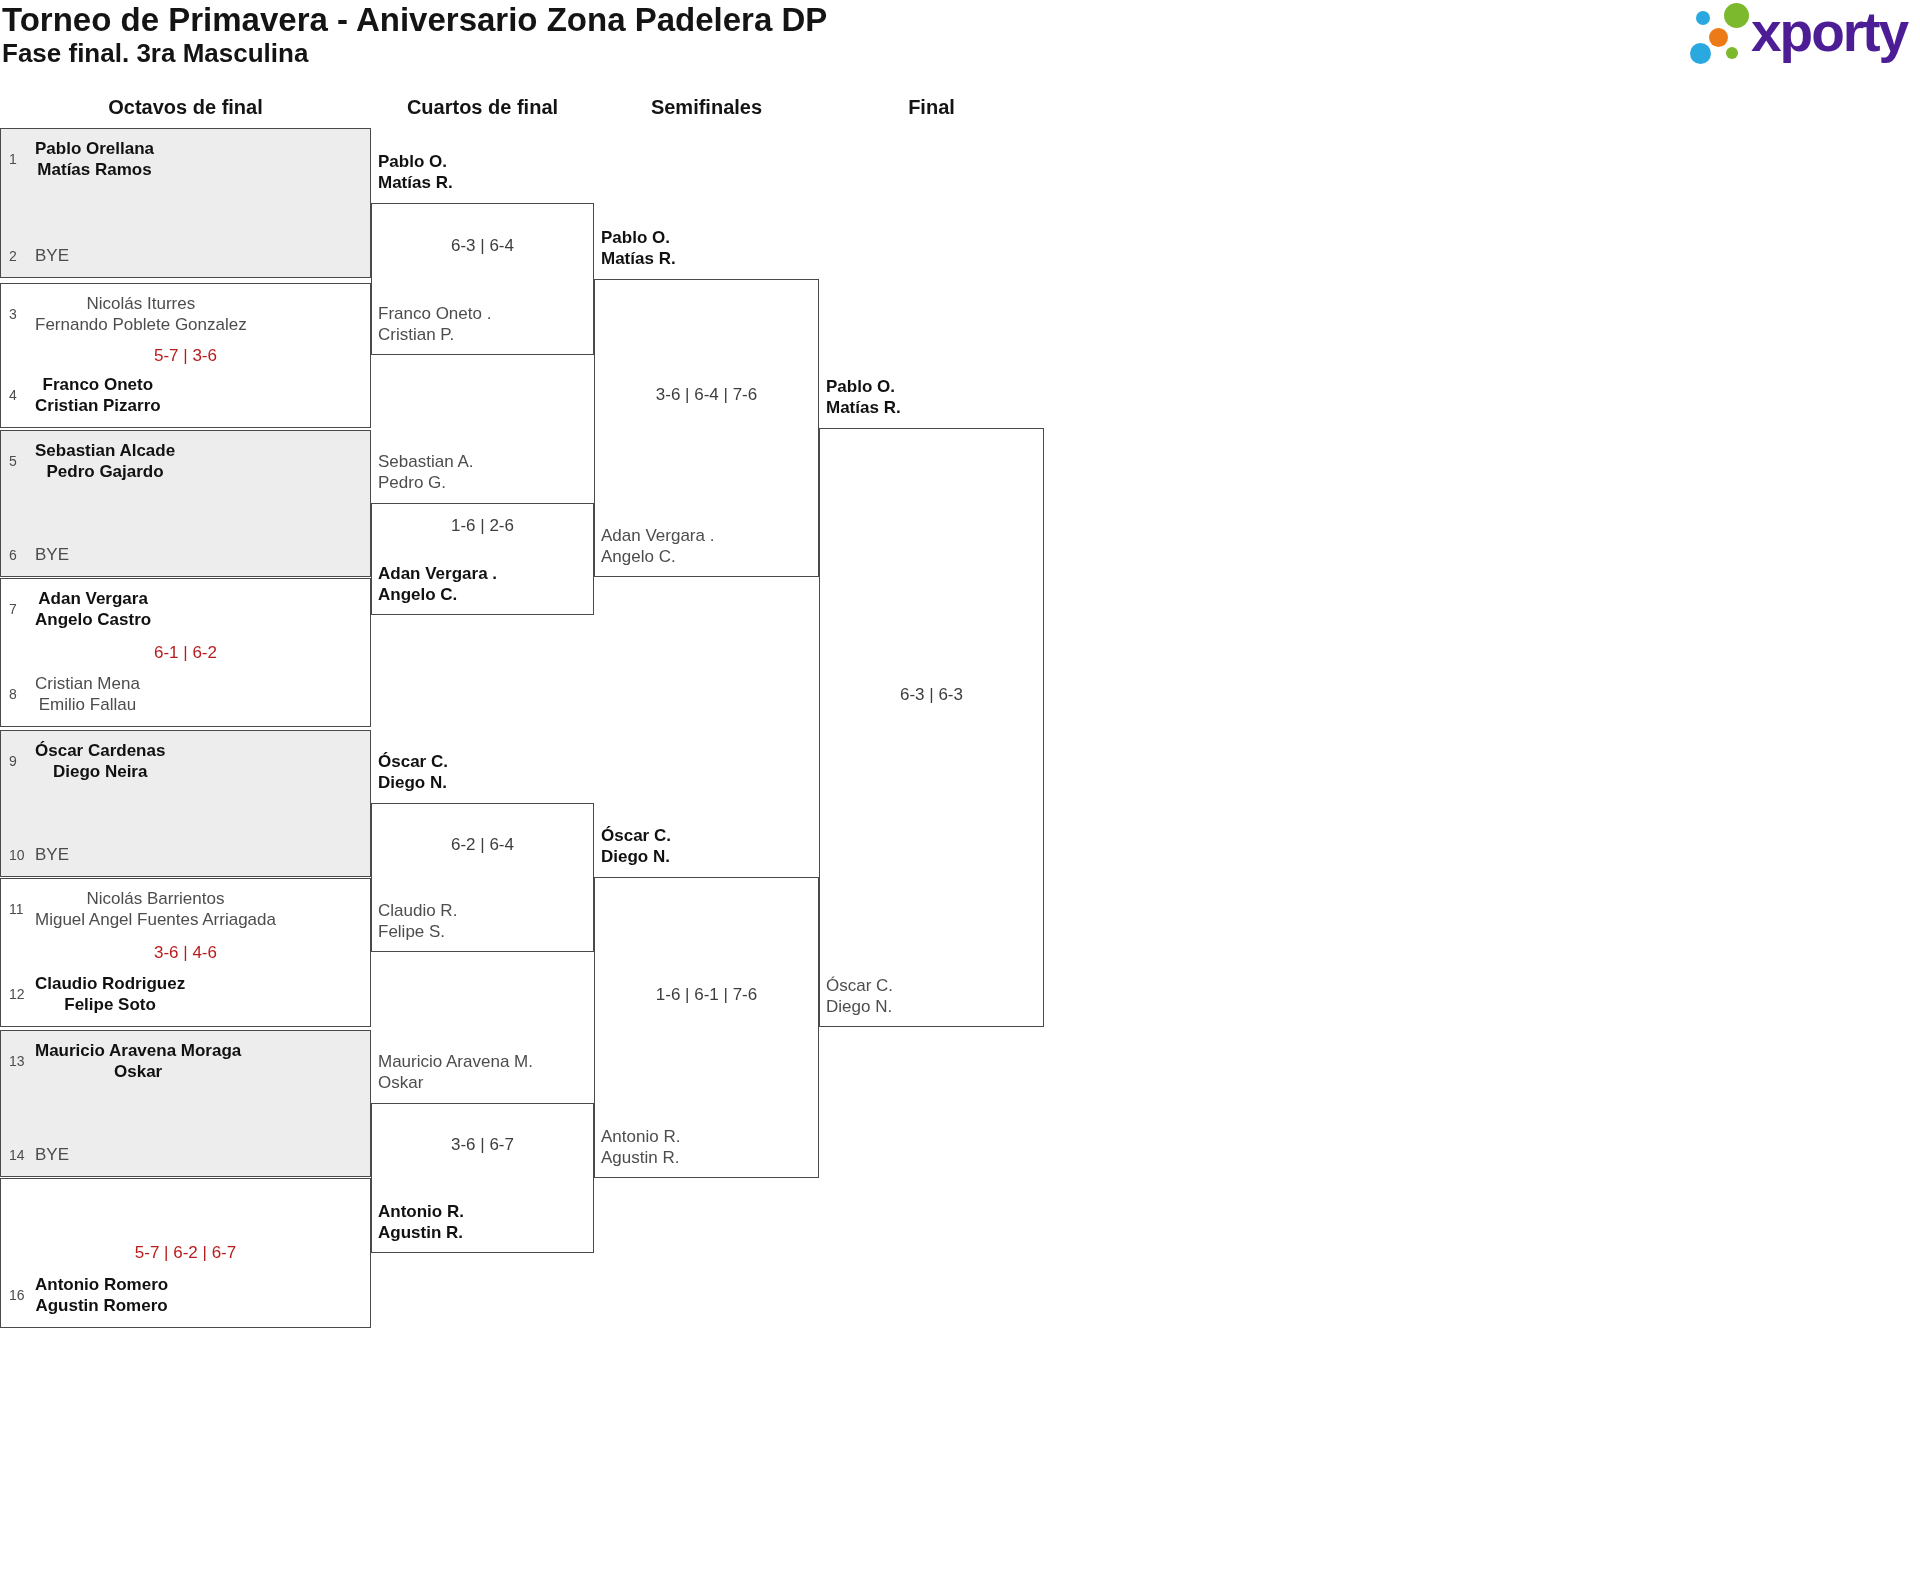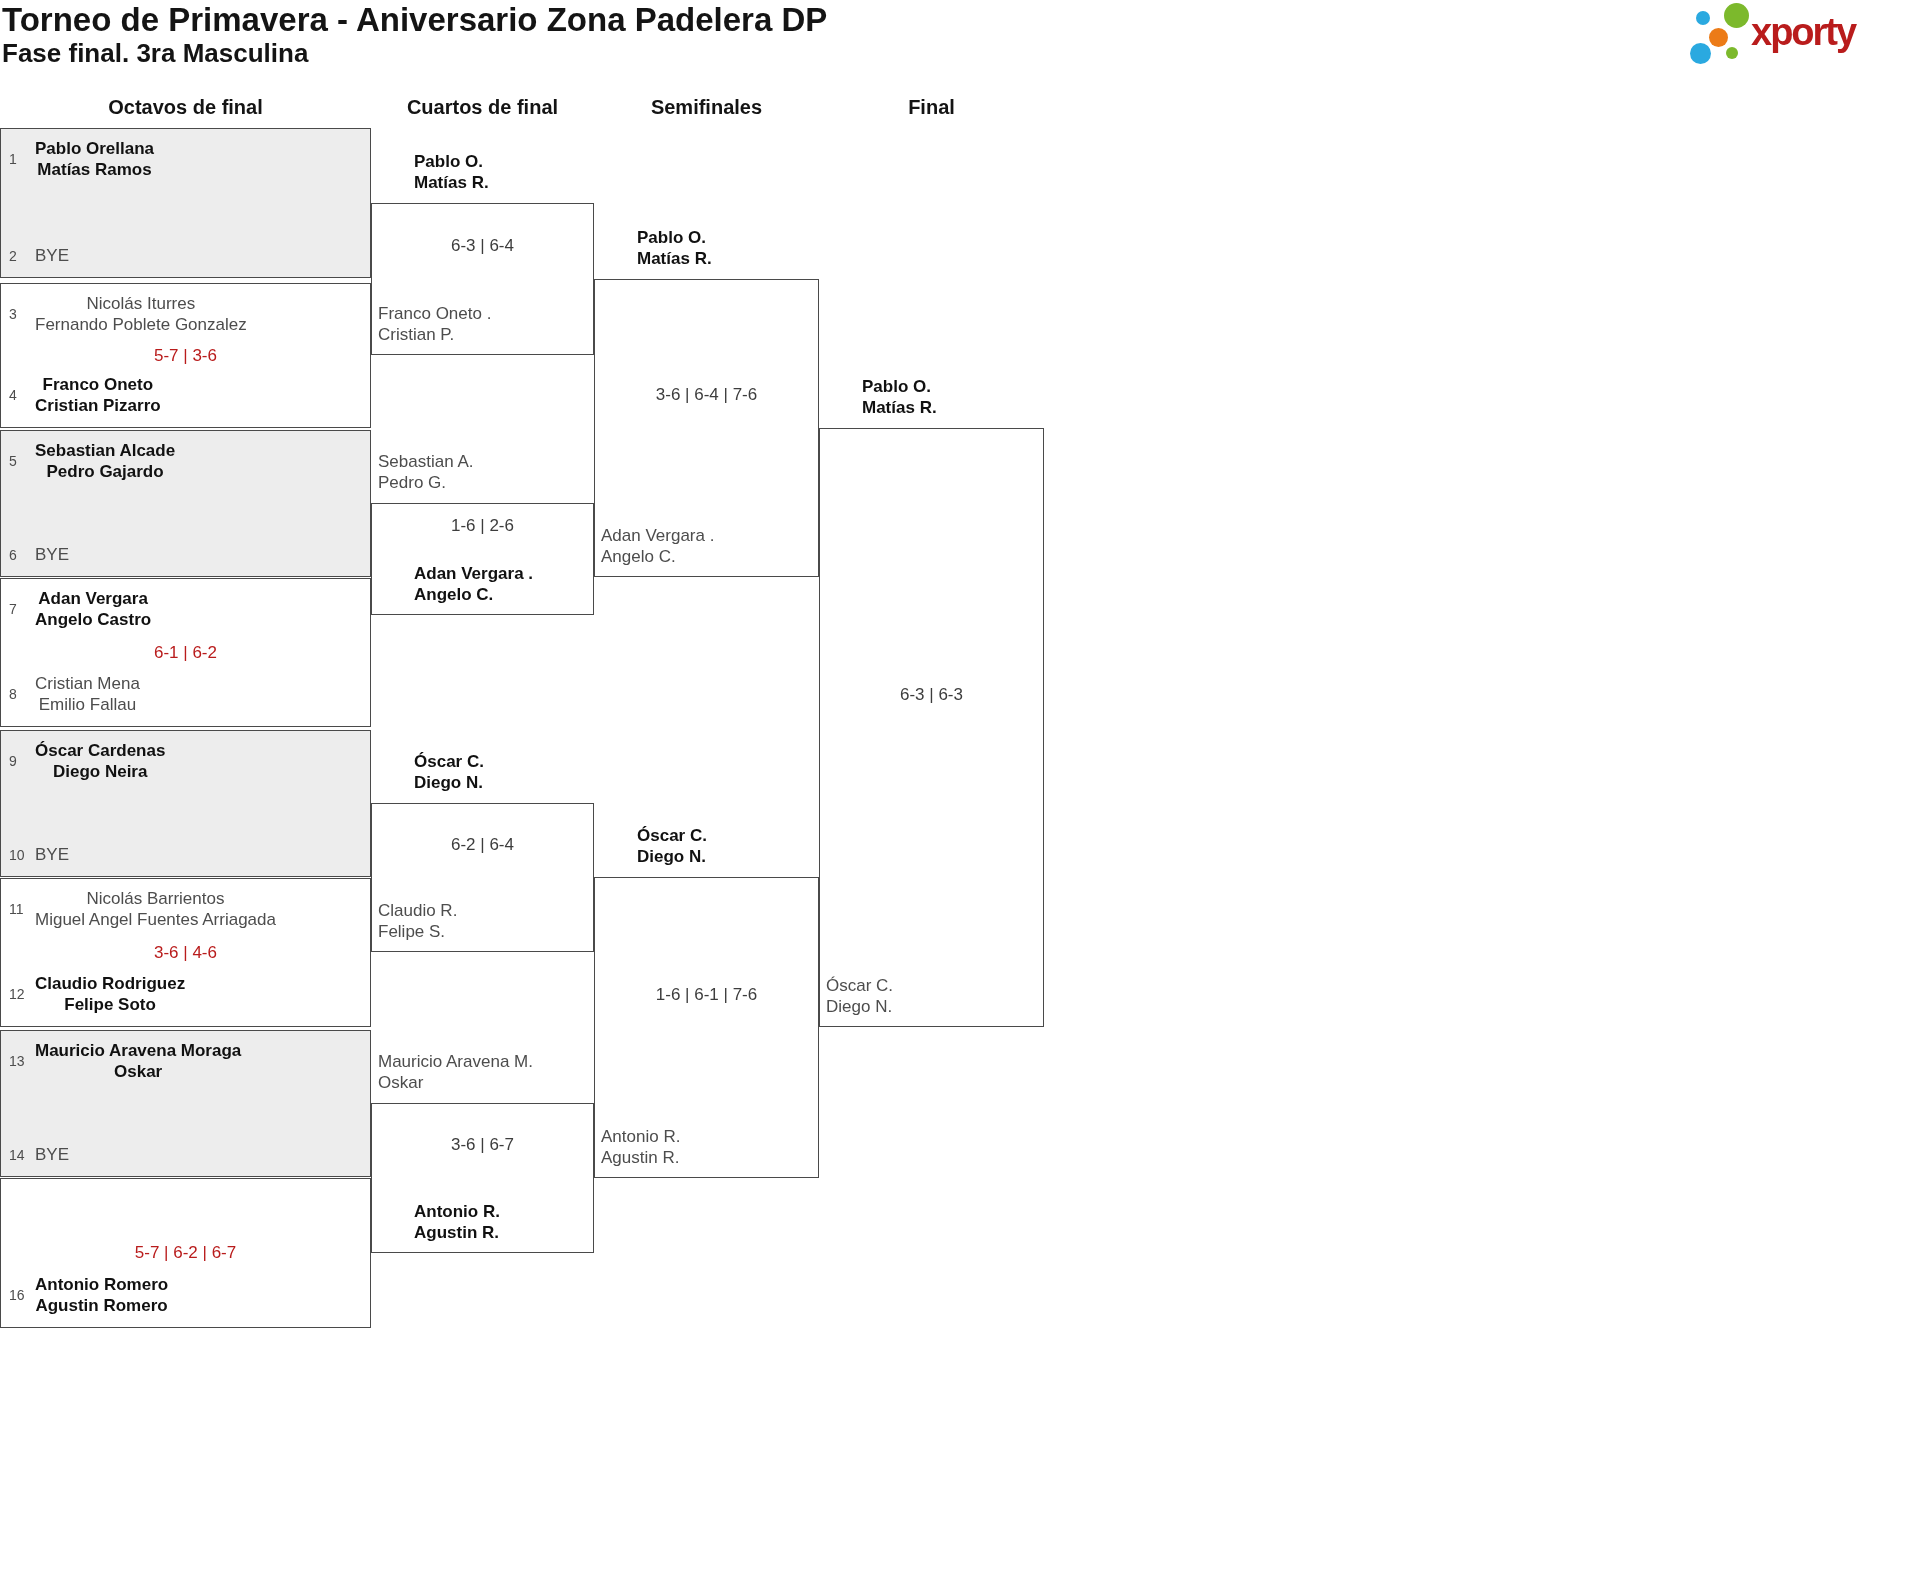--- a/index.html
+++ b/index.html
@@ -19,22 +19,22 @@
   }
   
   .logo{position:absolute;left:1693px;top:5px;width:225px;height:66px;}
   .dot{position:absolute;border-radius:50%;}
   .dot.d-blue-sm{left:3px;top:6px;width:14px;height:14px;background:#2aa9e0;}
   .dot.d-green-lg{left:31px;top:-2px;width:25px;height:25px;background:#7cb92c;}
   .dot.d-orange{left:16px;top:23px;width:19px;height:19px;background:#ec7b17;}
   .dot.d-blue-lg{left:-3px;top:38px;width:21px;height:21px;background:#2aa9e0;}
   .dot.d-green-sm{left:33px;top:42px;width:12px;height:12px;background:#7cb92c;}
   .logo-text{
-    position:absolute;left:58px;top:-6px;font-size:38px;line-height:66px;
-    font-weight:700;color:#b91c1c;letter-spacing:-2px;
+    position:absolute;left:58px;top:-6px;font-size:55px;line-height:66px;
+    font-weight:700;color:#4c1d95;letter-spacing:-2px;
   }
   
   .round-header{
     position:absolute;top:95px;font-size:20px;line-height:24px;font-weight:700;
     color:#141414;text-align:center;
   }
   
   .m16{
     position:absolute;left:0;width:371px;border:1px solid #4a4a4a;
     box-sizing:border-box;background:#ffffff;
@@ -53,21 +53,21 @@
     text-align:center;font-size:17px;color:#b91c1c;
   }
   .score16:empty{display:none;}
   
   .um{position:absolute;border:1px solid #4a4a4a;box-sizing:border-box;background:transparent;}
   .ulabel{
     position:absolute;left:6px;font-size:17px;line-height:21px;color:#4d4d4d;
     white-space:nowrap;
   }
   .ulabel .ln{display:block;}
-  .ulabel.winner{font-weight:700;color:#111111;margin-left:36px;}
+  .ulabel.winner{font-weight:700;color:#111111;}
   .ulabel.top{top:-53px;}
   .ulabel.bot{bottom:9px;}
   .uscore{
     position:absolute;left:0;right:0;top:calc(50% - 44px);
     text-align:center;font-size:17px;line-height:21px;color:#3d3d3d;
   }
 </style>
 </head>
 <body>
 

